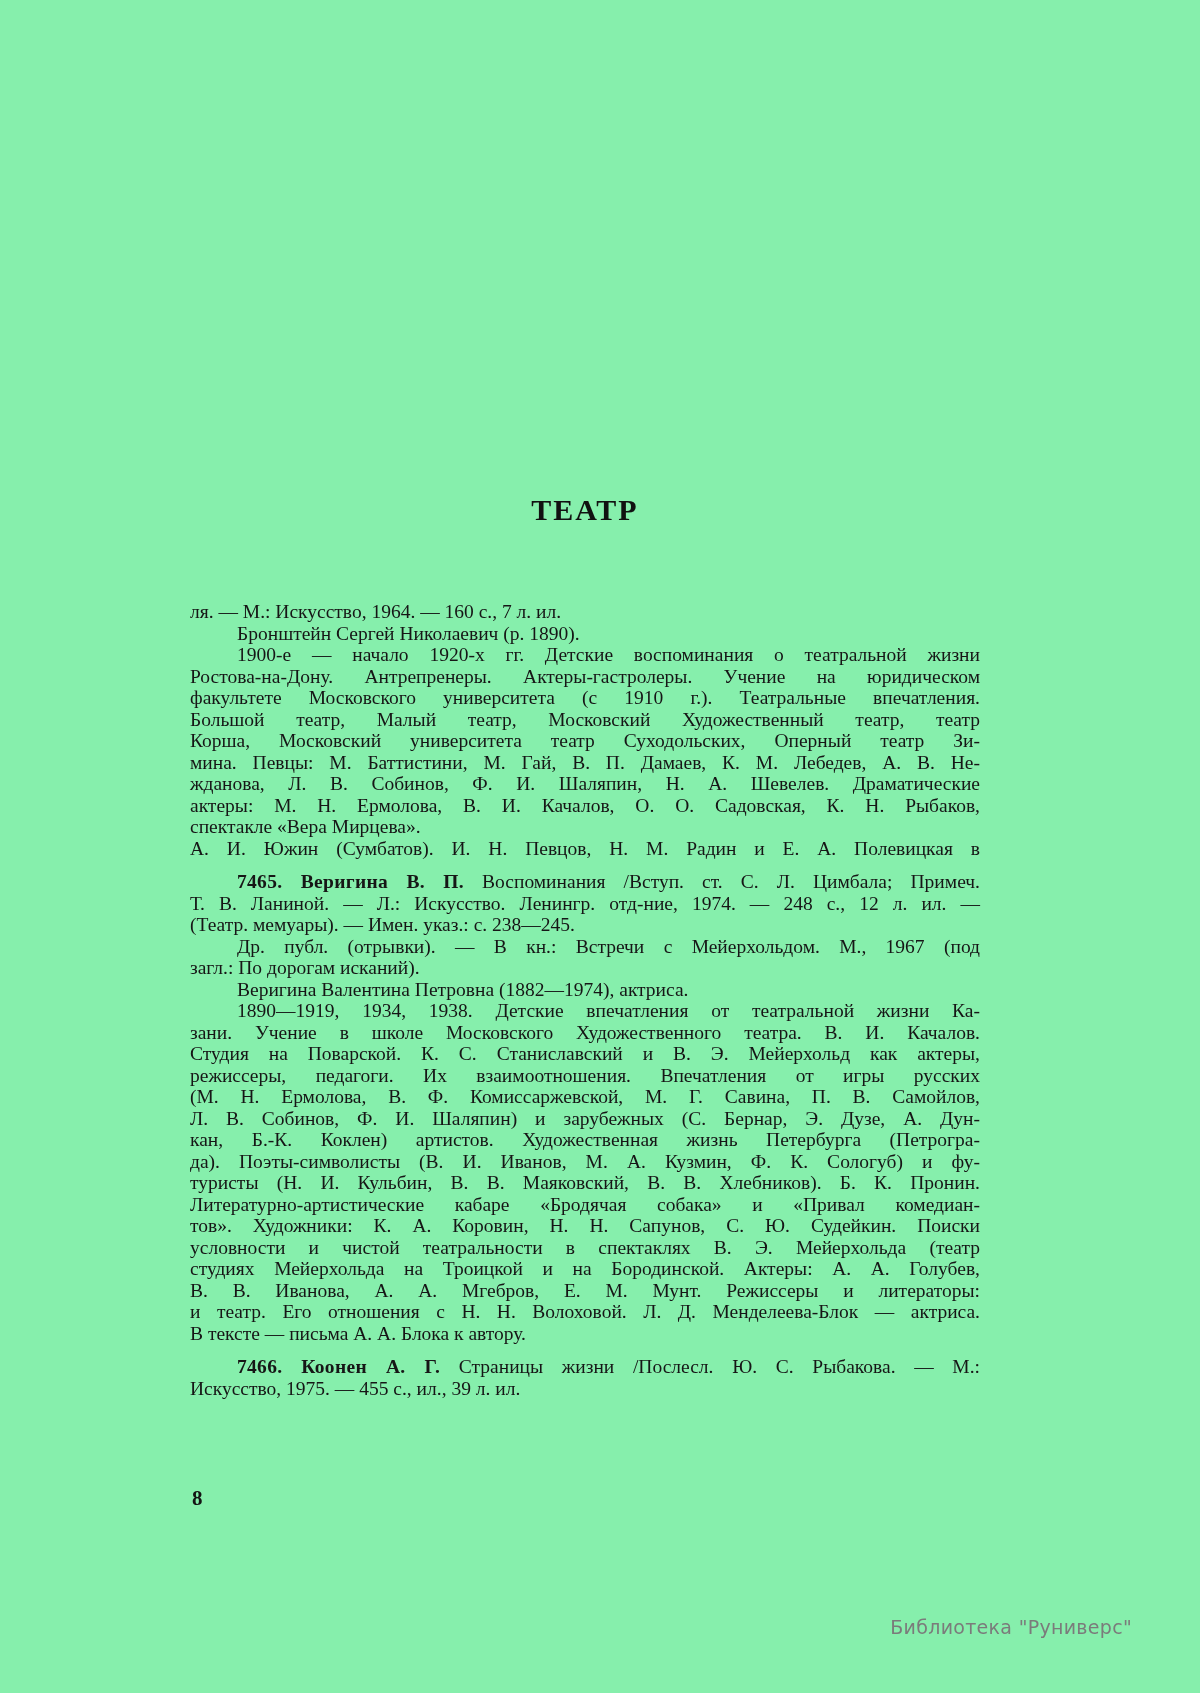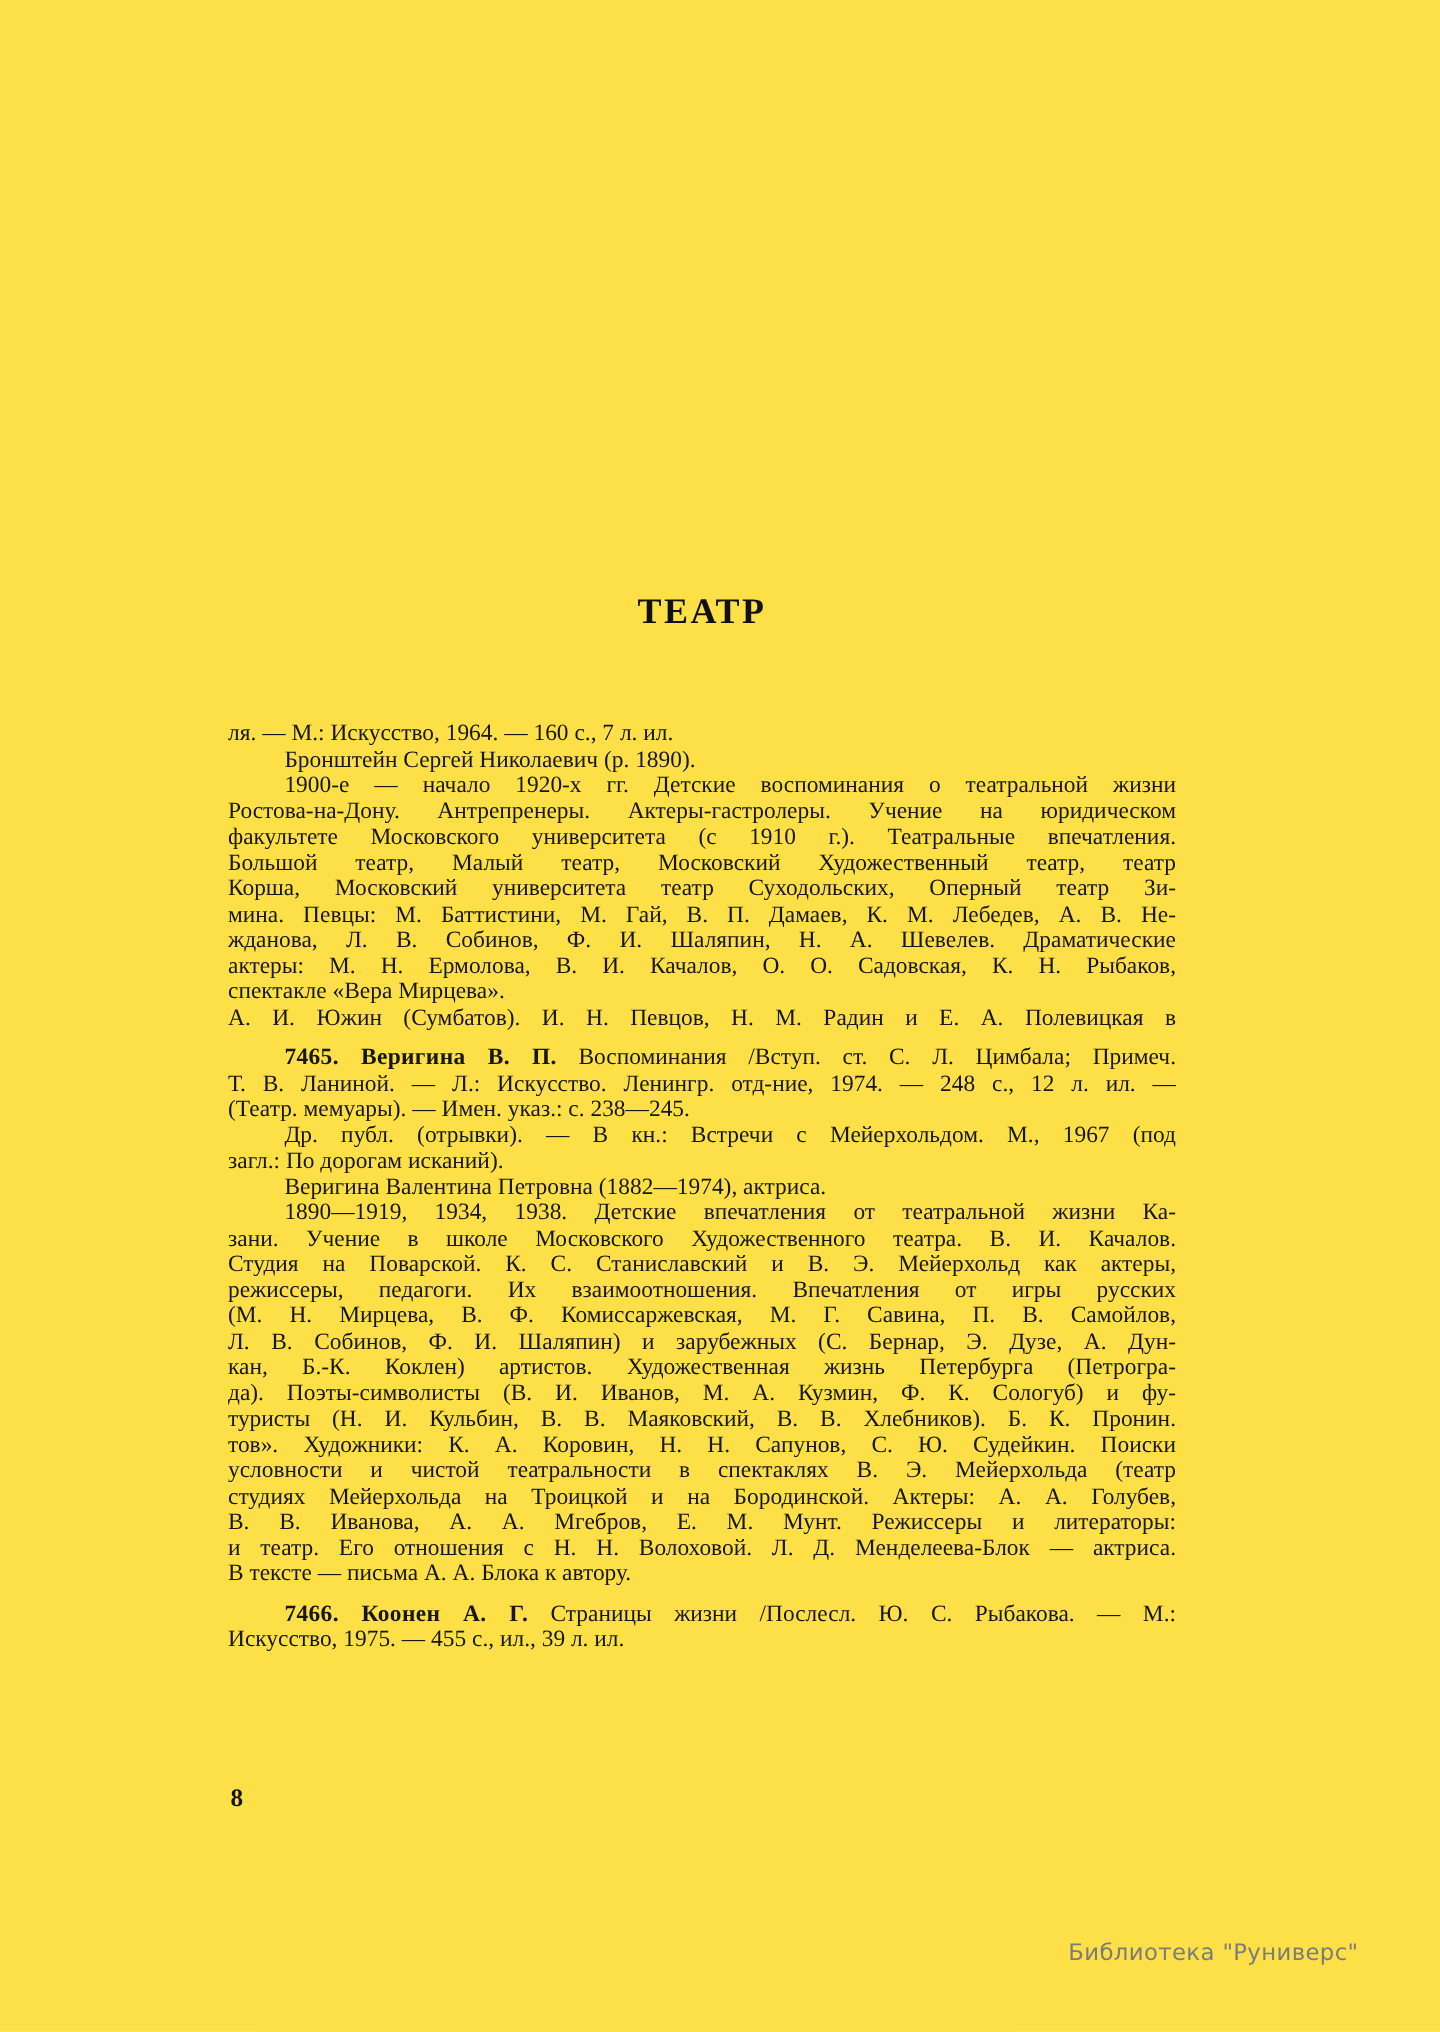--- a/index.html
+++ b/index.html
@@ -2,21 +2,21 @@
 <html lang="ru"><head>
 <meta charset="utf-8">
 <style>
   html, body { margin: 0; padding: 0; }
   body { background: #e9e9e9; }
   .page {
     position: relative;
     width: 1200px;
     height: 1693px;
     margin: 0 auto;
-    background: #fde047;
+    background: #86efac;
     color: #161616;
     font-family: "Liberation Serif", "DejaVu Serif", serif;
     overflow: hidden;
   }
   .section-title {
     position: absolute;
     left: 190px;
     top: 492px;
     width: 790px;
     margin: 0;
@@ -103,25 +103,26 @@
           <div class="line">загл.: По дорогам исканий).</div>
         </div>
         <div class="para">
           <div class="line indent">Веригина Валентина Петровна (1882—1974), актриса.</div>
         </div>
         <div class="para">
           <div class="line j indent">1890—1919, 1934, 1938. Детские впечатления от театральной жизни Ка-</div>
           <div class="line j">зани. Учение в школе Московского Художественного театра. В. И. Качалов.</div>
           <div class="line j">Студия на Поварской. К. С. Станиславский и В. Э. Мейерхольд как актеры,</div>
           <div class="line j">режиссеры, педагоги. Их взаимоотношения. Впечатления от игры русских</div>
-          <div class="line j">(М. Н. Мирцева, В. Ф. Комиссаржевская, М. Г. Савина, П. В. Самойлов,</div>
+          <div class="line j">(М. Н. Ермолова, В. Ф. Комиссаржевской, М. Г. Савина, П. В. Самойлов,</div>
           <div class="line j">Л. В. Собинов, Ф. И. Шаляпин) и зарубежных (С. Бернар, Э. Дузе, А. Дун-</div>
           <div class="line j">кан, Б.-К. Коклен) артистов. Художественная жизнь Петербурга (Петрогра-</div>
           <div class="line j">да). Поэты-символисты (В. И. Иванов, М. А. Кузмин, Ф. К. Сологуб) и фу-</div>
           <div class="line j">туристы (Н. И. Кульбин, В. В. Маяковский, В. В. Хлебников). Б. К. Пронин.</div>
+          <div class="line j">Литературно-артистические кабаре «Бродячая собака» и «Привал комедиан-</div>
           <div class="line j">тов». Художники: К. А. Коровин, Н. Н. Сапунов, С. Ю. Судейкин. Поиски</div>
           <div class="line j">условности и чистой театральности в спектаклях В. Э. Мейерхольда (театр</div>
           <div class="line j">студиях Мейерхольда на Троицкой и на Бородинской. Актеры: А. А. Голубев,</div>
           <div class="line j">В. В. Иванова, А. А. Мгебров, Е. М. Мунт. Режиссеры и литераторы:</div>
           <div class="line j">и театр. Его отношения с Н. Н. Волоховой. Л. Д. Менделеева-Блок — актриса.</div>
           <div class="line">В тексте — письма А. А. Блока к автору.</div>
         </div>
       </div>
       <div class="entry">
         <div class="para">

